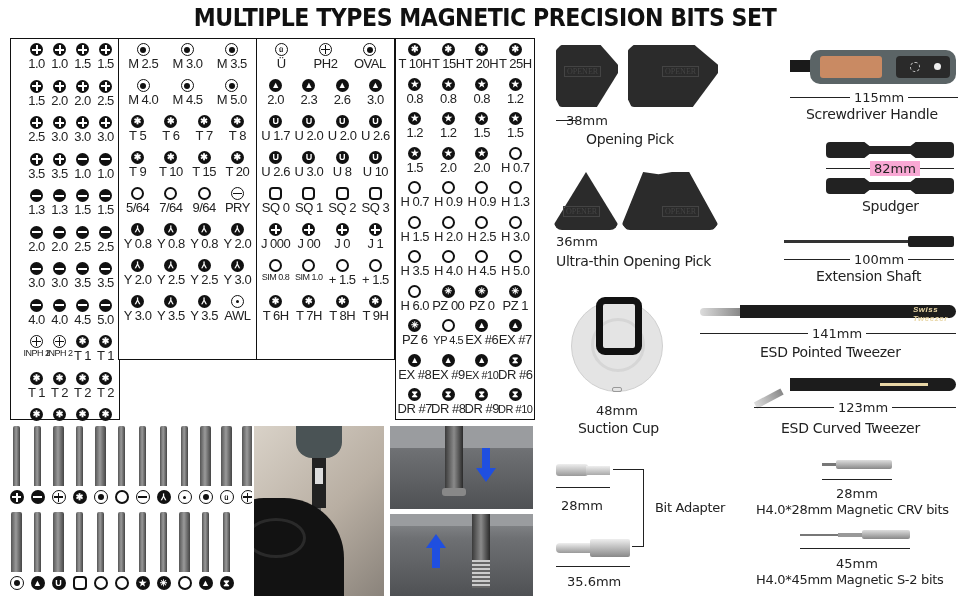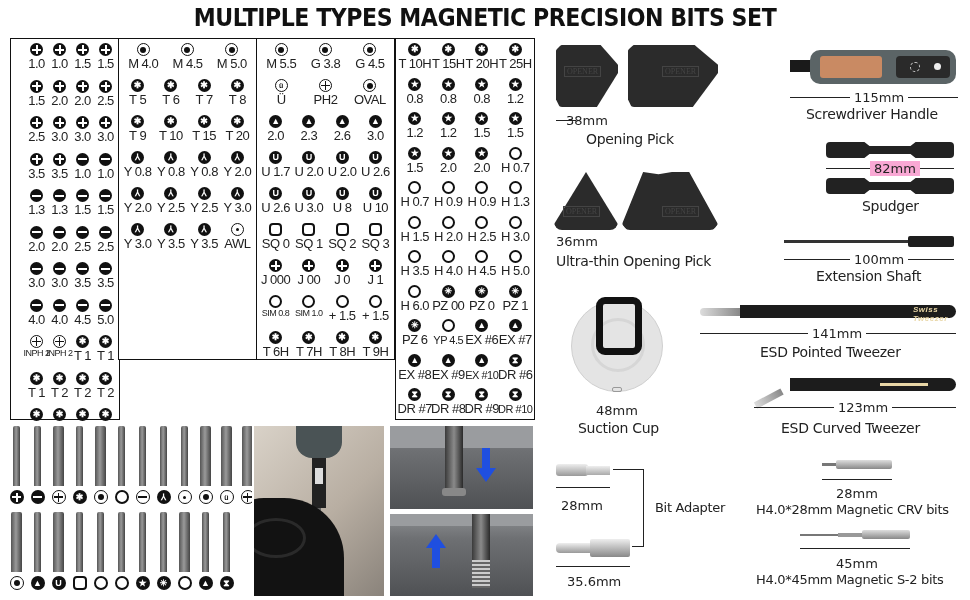--- a/index.html
+++ b/index.html
@@ -246,20 +246,34 @@
       <div class="bit">
         <span class="ico">✱</span>
         <span class="lbl">T 4</span>
       </div>
     </div>
   </div>
 <div class="grid-col col2" id="c2">
     <div class="brow">
       <div class="bit three">
         <span class="ico thinring dot"></span>
+        <span class="lbl">M 2.5</span>
+      </div>
+      <div class="bit three">
+        <span class="ico thinring dot"></span>
+        <span class="lbl">M 3.0</span>
+      </div>
+      <div class="bit three">
+        <span class="ico thinring dot"></span>
+        <span class="lbl">M 3.5</span>
+      </div>
+    </div>
+    <div class="brow">
+      <div class="bit three">
+        <span class="ico thinring dot"></span>
         <span class="lbl">M 4.0</span>
       </div>
       <div class="bit three">
         <span class="ico thinring dot"></span>
         <span class="lbl">M 4.5</span>
       </div>
       <div class="bit three">
         <span class="ico thinring dot"></span>
         <span class="lbl">M 5.0</span>
       </div>
@@ -295,20 +309,38 @@
         <span class="ico">✱</span>
         <span class="lbl">T 15</span>
       </div>
       <div class="bit">
         <span class="ico">✱</span>
         <span class="lbl">T 20</span>
       </div>
     </div>
     <div class="brow">
       <div class="bit">
+        <span class="ico ring"></span>
+        <span class="lbl">5/64</span>
+      </div>
+      <div class="bit">
+        <span class="ico ring"></span>
+        <span class="lbl">7/64</span>
+      </div>
+      <div class="bit">
+        <span class="ico ring"></span>
+        <span class="lbl">9/64</span>
+      </div>
+      <div class="bit">
+        <span class="ico thinring minuso"></span>
+        <span class="lbl">PRY</span>
+      </div>
+    </div>
+    <div class="brow">
+      <div class="bit">
         <span class="ico">⅄</span>
         <span class="lbl">Y 0.8</span>
       </div>
       <div class="bit">
         <span class="ico">⅄</span>
         <span class="lbl">Y 0.8</span>
       </div>
       <div class="bit">
         <span class="ico">⅄</span>
         <span class="lbl">Y 0.8</span>
@@ -349,34 +381,20 @@
         <span class="ico">⅄</span>
         <span class="lbl">Y 3.5</span>
       </div>
       <div class="bit">
         <span class="ico thinring smalldot"></span>
         <span class="lbl">AWL</span>
       </div>
     </div>
   </div>
 <div class="grid-col col3" id="c3">
-    <div class="brow">
-      <div class="bit three">
-        <span class="ico thinring dot"></span>
-        <span class="lbl">M 5.5</span>
-      </div>
-      <div class="bit three">
-        <span class="ico thinring dot"></span>
-        <span class="lbl">G 3.8</span>
-      </div>
-      <div class="bit three">
-        <span class="ico thinring dot"></span>
-        <span class="lbl">G 4.5</span>
-      </div>
-    </div>
     <div class="brow">
       <div class="bit three">
         <span class="ico thinring" style="color: rgb(17, 17, 17); font-size: 7px;">ü</span>
         <span class="lbl">Ü</span>
       </div>
       <div class="bit three">
         <span class="ico thinring pluso"></span>
         <span class="lbl">PH2</span>
       </div>
       <div class="bit three">

